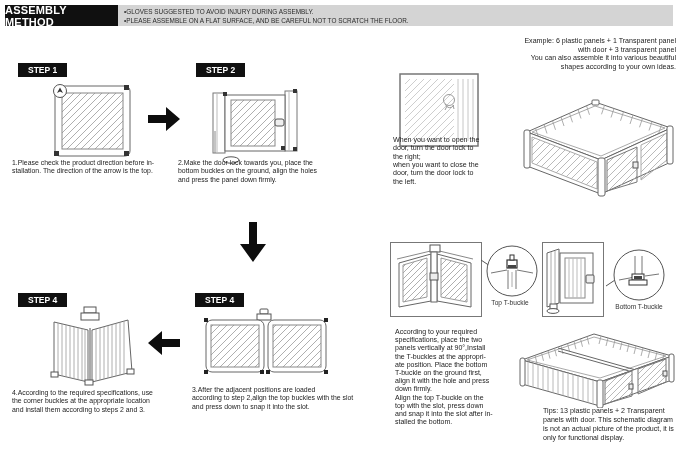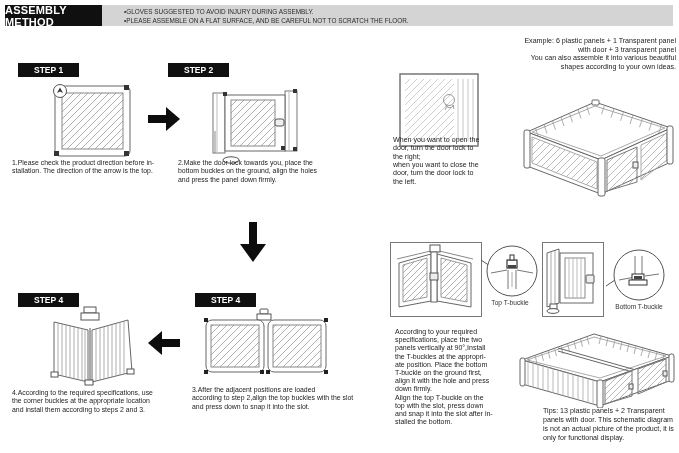--- a/index.html
+++ b/index.html
@@ -3,27 +3,27 @@
 <meta charset="utf-8">
 <style>
   html,body{margin:0;padding:0;background:#fff;}
   #sheet{
     position:relative;width:679px;height:453px;background:#fff;overflow:hidden;
     font-family:"Liberation Sans", sans-serif;color:#1c1c1c;
   }
   .abs{position:absolute;}
   
   .hdr-bar{left:5px;top:5px;width:668px;height:21px;background:#d4d4d4;}
-  .hdr-title{left:5px;top:5px;width:97px;height:21px;background:#101010;color:#fff;
+  .hdr-title{left:5px;top:5px;width:113px;height:21px;background:#101010;color:#fff;
     display:flex;align-items:center;justify-content:center;
     font-size:11px;font-weight:700;letter-spacing:.2px;}
   .hdr-notes{left:124px;top:7px;font-size:6.4px;line-height:1.45;color:#2a2a2a;white-space:pre-line;}
   
   .badge{background:#101010;color:#fff;font-weight:700;font-size:8.5px;
-    padding:2px 16px;display:inline-block;}
+    padding:2px 10px;display:inline-block;}
   
   .txt{font-size:6.9px;line-height:1.22;white-space:pre-line;color:#222;}
   .center{text-align:right;}
   .cap{font-size:6.6px;color:#333;text-align:center;}
   .boxed{border:1px solid #777;background:#fff;}
   svg{display:block;}
 </style>
 </head>
 <body>
 
@@ -47,21 +47,21 @@
     <rect x="74" y="69" width="5" height="5" fill="#333"></rect>
     <circle cx="10" cy="9" r="6.5" fill="#fff" stroke="#555"></circle>
     <path d="M10,5.5 L13,11 L10,9.5 L7,11 Z" fill="#333"></path>
   </svg>
   <svg class="abs" style="left:148px;top:106px;" width="32" height="26" viewBox="0 0 32 26">
     <polygon points="0,9 18,9 18,1 32,13 18,25 18,17 0,17" fill="#0d0d0d"></polygon>
   </svg>
   <div class="abs txt" style="left:12px;top:159px;width:165px;">1.Please check the product direction before in-
 stallation. The direction of the arrow is the top.</div>
 
-  <div class="abs badge" style="left:168px;top:63px;">STEP 2</div>
+  <div class="abs badge" style="left:196px;top:63px;">STEP 2</div>
   <svg class="abs" style="left:205px;top:83px;" width="100" height="82" viewBox="0 0 100 82">
     <defs>
         <pattern id="h2" width="7" height="7" patternUnits="userSpaceOnUse">
           <path d="M0,7 L7,0" stroke="#9a9a9a" stroke-width="0.8"></path>
         </pattern>
       </defs>
     <rect x="8" y="10" width="12" height="60" fill="#fff" stroke="#777"></rect>
     <line x1="12" y1="10" x2="12" y2="70" stroke="#bbb"></line>
     <rect x="80" y="8" width="12" height="60" fill="#fff" stroke="#777"></rect>
     <line x1="84" y1="8" x2="84" y2="68" stroke="#bbb"></line>

